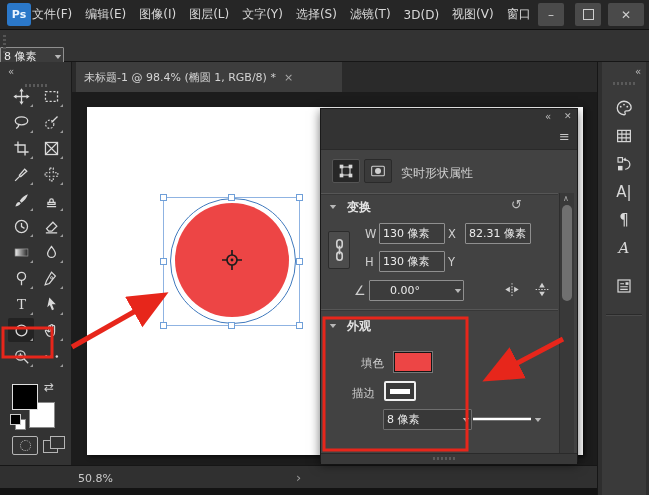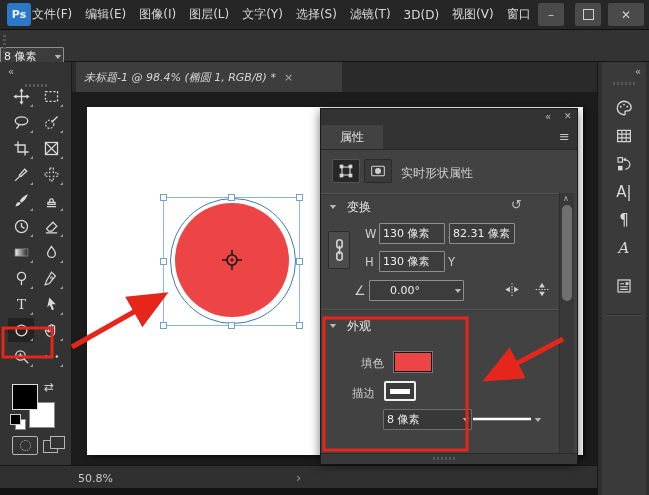--- a/index.html
+++ b/index.html
@@ -30,21 +30,21 @@
            border-radius:2px;font-size:11px;color:#ddd;display:flex;align-items:center;}
   .chev{color:#b8b8b8;font-size:8px;transform:scaleX(1.6);}
   .field{background:#3c3c3c;border:1px solid #8f8f8f;border-radius:1px;font-size:11px;color:#ececec;
          display:flex;align-items:center;padding:0 3px;overflow:hidden;white-space:nowrap;}
   .swatch-red{background:#ed4545;border:1px solid #151515;box-shadow:0 0 0 1px #777;}
   .swatch-stroke{background:#3a3a3a;border:2px solid #f0f0f0;border-radius:2px;position:relative;}
   .swatch-stroke i{position:absolute;left:15%;right:15%;top:50%;height:5px;margin-top:-2.5px;background:#fff;}
   .ic{width:100%;height:100%;display:block;}
 
   
-  .tabbar{position:absolute;left:71px;top:62px;width:526px;height:30px;background:#2a2a2a;font-style:italic;}
+  .tabbar{position:absolute;left:71px;top:62px;width:526px;height:30px;background:#2a2a2a;}
   .tab{position:absolute;left:5px;top:0;width:250px;height:30px;background:#3d3d3d;color:#d4d4d4;
        font-size:11px;display:flex;align-items:center;padding:0 8px;gap:8px;}
   .tab .t{white-space:nowrap;overflow:hidden;}
   .tab .x{color:#a8a8a8;font-size:11px;}
 
   
   .toolbar{position:absolute;left:0;top:62px;width:71px;height:403px;background:#333333;border-right:1px solid #1a1a1a;}
   .collapse{font-size:10px;color:#bbb;letter-spacing:-1px;}
   .grip-h{position:absolute;width:22px;height:3px;
           background:repeating-linear-gradient(90deg,#5a5a5a 0 2px,transparent 2px 4px);}
@@ -75,21 +75,21 @@
   .dock-btn svg{width:18px;height:18px;}
 
   
   .panel{position:absolute;left:320px;top:108px;width:258px;height:354px;background:#424242;
          border:1px solid #1a1a1a;box-shadow:0 3px 10px rgba(0,0,0,.55);box-sizing:border-box;}
   .panel-hd{position:absolute;left:0;top:0;width:100%;height:16px;background:#333;}
   .panel-tabs{position:absolute;left:0;top:16px;width:100%;height:24px;background:#333;border-bottom:1px solid #2a2a2a;}
   .panel-tab{position:absolute;left:0;top:0;width:62px;height:24px;background:#424242;color:#e0e0e0;font-size:12px;
              display:flex;align-items:center;justify-content:center;}
   .p-label{position:absolute;font-size:11.5px;color:#cfcfcf;}
-  .p-bold{font-weight:normal;color:#e4e4e4;font-size:12px;}
+  .p-bold{font-weight:bold;color:#e4e4e4;font-size:12px;}
   .tool-toggle{position:absolute;width:26px;height:22px;border:1px solid #2a2a2a;border-radius:2px;
                display:flex;align-items:center;justify-content:center;background:#3a3a3a;}
   .tool-toggle.sel{background:#272727;border-color:#555;}
   .tool-toggle svg{width:16px;height:16px;}
   .divider{position:absolute;left:0;width:237px;height:1px;background:#565656;box-shadow:0 1px 0 #373737;}
   .chainbox{position:absolute;width:20px;height:36px;background:#4c4c4c;border:1px solid #2c2c2c;border-radius:2px;
             display:flex;align-items:center;justify-content:center;}
   .scrolltrack{position:absolute;left:238px;top:84px;width:14px;height:262px;background:#393939;border-left:1px solid #2e2e2e;}
   .scrollthumb{position:absolute;left:2px;top:12px;width:10px;height:96px;background:#707070;border-radius:5px;}
   .panel-bot{position:absolute;left:0;top:344px;width:100%;height:10px;background:#393939;border-top:1px solid #2a2a2a;}
@@ -406,21 +406,20 @@
       <div class="abs" style="left:4px;top:252px;width:36px;height:1px;background:#2a2a2a;box-shadow:0 1px 0 #4a4a4a;"></div>
     </div>
   </div>
 
   <div class="panel">
     <div class="panel-hd">
       <span class="abs collapse" style="left:224px;top:2px;">«</span>
       <span class="abs" style="left:243px;top:2px;font-size:9px;color:#bbb;">✕</span>
     </div>
     <div class="panel-tabs">
-      <div class="panel-tab">属性</div>
       <span class="abs" style="left:238px;top:4px;font-size:13px;color:#c9c9c9;">≡</span>
     </div>
 
     <div class="tool-toggle sel" style="left:11px;top:50px;">
       <svg viewBox="0 0 24 24" fill="none" stroke="#d9d9d9" stroke-width="1.6">
           <rect x="6" y="6" width="12" height="12"></rect>
           <g fill="#d9d9d9" stroke="none">
             <rect x="2.5" y="2.5" width="5.5" height="5.5"></rect>
             <rect x="16" y="2.5" width="5.5" height="5.5"></rect>
             <rect x="2.5" y="16" width="5.5" height="5.5"></rect>
@@ -444,21 +443,21 @@
     <div class="chainbox" style="left:7px;top:122px;">
       <svg width="13" height="26" viewBox="0 0 24 44" fill="none" stroke="#d0d0d0" stroke-width="3">
           <rect x="7" y="3" width="10" height="15" rx="5"></rect>
           <rect x="7" y="26" width="10" height="15" rx="5"></rect>
           <path d="M12 14v16"></path>
         </svg>
     </div>
     <span class="p-label" style="left:44px;top:118px;">W</span>
     <div class="field" style="position:absolute;left:58px;top:114px;width:58px;height:19px;">130 像素</div>
     <span class="p-label" style="left:127px;top:118px;">X</span>
-    <div class="field" style="position:absolute;left:128px;top:114px;width:58px;height:19px;">82.31 像素</div>
+    <div class="field" style="position:absolute;left:144px;top:114px;width:58px;height:19px;">82.31 像素</div>
     <span class="p-label" style="left:44px;top:146px;">H</span>
     <div class="field" style="position:absolute;left:58px;top:142px;width:58px;height:19px;">130 像素</div>
     <span class="p-label" style="left:127px;top:146px;">Y</span>
 
     <span class="p-label" style="left:33px;top:174px;font-size:13px;">∠</span>
     <div class="field" style="position:absolute;left:48px;top:171px;width:70px;height:19px;justify-content:space-between;padding-left:20px;">
       <span>0.00°</span>
         <span class="chev">▾</span>
     </div>
     <div class="abs" style="left:182px;top:172px;width:18px;height:17px;">

